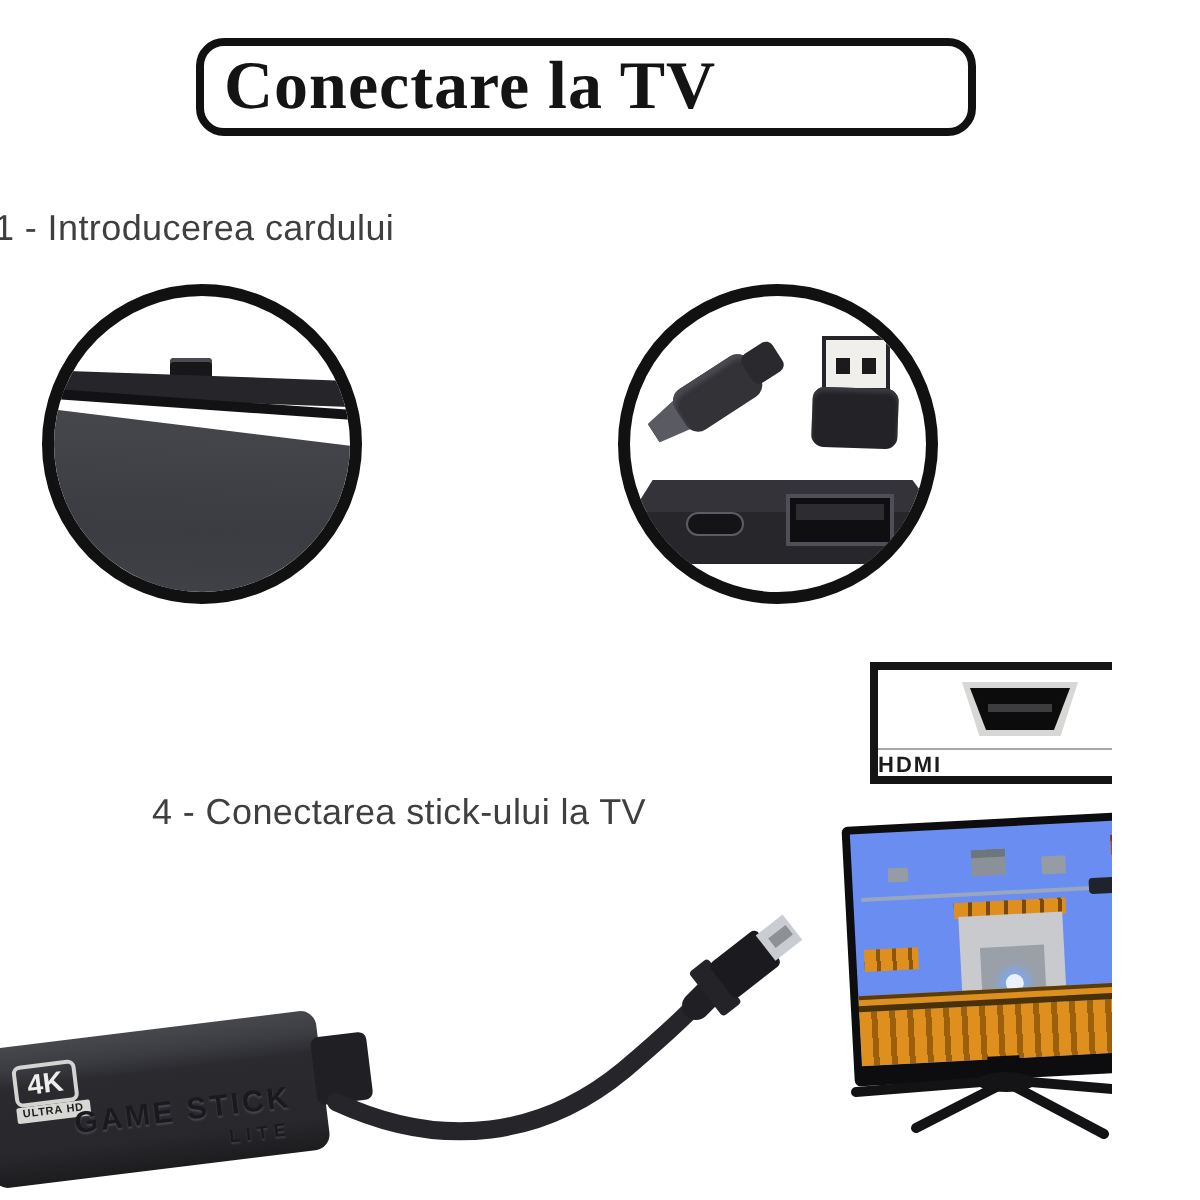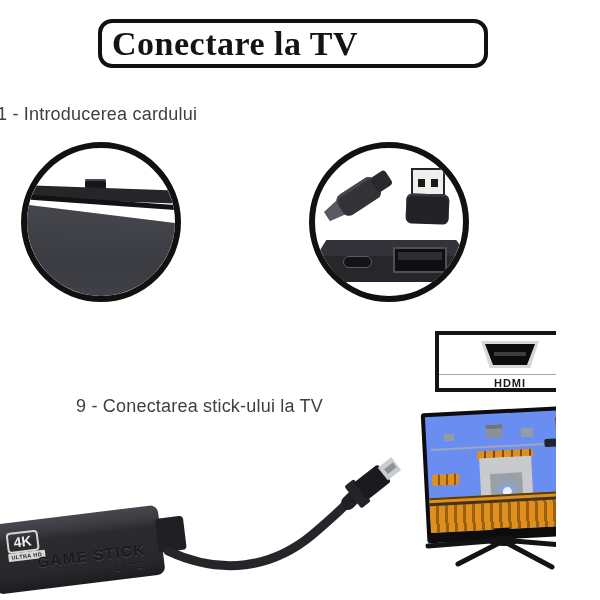--- a/index.html
+++ b/index.html
@@ -51,21 +51,21 @@
   .c2-recv      { left:4px; top:92px; width:146px; height:42px; background:#333339; clip-path:polygon(5% 0,94% 0,100% 28%,100% 100%,0 100%,0 28%); box-shadow:inset 0 -26px 0 #26262b; }
   .c2-recv-musb { left:28px; top:108px; width:29px; height:12px; background:#141416; border:1px solid #5c5c64; border-radius:6px; }
   .c2-recv-usb  { left:78px; top:99px; width:54px; height:26px; background:#0f0f11; border:2px solid #4f4f57; }
   .c2-recv-usb i{ position:absolute; left:3px; right:3px; top:3px; height:8px; background:#2c2c31; }
   
   .hdmi-box { position:absolute; left:435px; top:331px; width:150px; height:61px; border:4px solid #141414; background:#fff; }
   .hdmi-port-outer { position:absolute; left:50%; top:6px; transform:translateX(-50%); width:58px; height:27px; background:#d7d7d5; clip-path:polygon(0 0,100% 0,85% 100%,15% 100%); }
   .hdmi-port-inner { position:absolute; left:50%; top:9px; transform:translateX(-50%); width:50px; height:21px; background:#0c0c0c; clip-path:polygon(0 0,100% 0,84% 100%,16% 100%); }
   .hdmi-port-slot  { position:absolute; left:50%; top:17px; transform:translateX(-50%); width:32px; height:4px; background:#3d3d3f; }
   .hdmi-divider { position:absolute; left:0; right:0; top:39px; height:1px; background:#a8a8a8; }
-  .hdmi-box .hdmi-label { position:absolute; left:0; right:0; top:42px; text-align:center; font-weight:bold; font-size:11px; letter-spacing:1px; color:#1c1c1c; }
+  .hdmi-box .hdmi-label { position:absolute; left:0; right:0; top:42px; font-weight:bold; font-size:11px; letter-spacing:1px; color:#1c1c1c; }
   
   .stick { position:absolute; left:-8px; top:494px; width:215px; height:108px; transform:rotate(-7deg); }
   .stick * { position:absolute; }
   .stick-body { left:0; top:18px; width:170px; height:70px; border-radius:8px;
     background:linear-gradient(180deg,#47484e 0%,#3c3d43 16%,#2b2b2f 30%,#28282c 78%,#1c1c1f 100%); }
   .stick-4k { left:16px; top:28px; border:2px solid #d4d4d2; border-radius:4px; color:#ededeb; font-weight:bold; font-size:14px; padding:0 5px; line-height:17px; }
   .stick-uhd { left:16px; top:49px; background:#d7d7d4; color:#1d1d20; font-weight:bold; font-size:5.5px; padding:1px 3px; border-radius:1px; letter-spacing:0.4px; }
   .stick-brand { left:44px; top:52px; font-weight:bold; font-size:15px; letter-spacing:1.5px; color:#1a1a1e; text-shadow:0 1px 1px rgba(130,130,145,0.35); white-space:nowrap; }
   .stick-lite { left:120px; top:71px; font-weight:bold; font-size:9px; letter-spacing:3px; color:#1a1a1e; text-shadow:0 1px 1px rgba(130,130,145,0.3); }
   .stick-plug { left:166px; top:32px; width:28px; height:34px; background:#202024; border-radius:4px; }
@@ -94,21 +94,21 @@
 </head>
 <body>
 
 <div class="canvas">
 
   <div class="title-box">
     <h1>Conectare la TV</h1>
   </div>
 
   <div class="step-label step-1">1 - Introducerea cardului</div>
-  <div class="step-label step-3">9 - Conectarea stick-ului la TV</div>
+  <div class="step-label step-3">4 - Conectarea stick-ului la TV</div>
 
   <div class="photo-circle circle-1">
     <div class="c1-card"></div>
     <div class="c1-topbar"></div>
     <div class="c1-gap"></div>
     <div class="c1-body"></div>
   </div>
 
   <div class="photo-circle circle-2">
     <div class="c2-musb">

